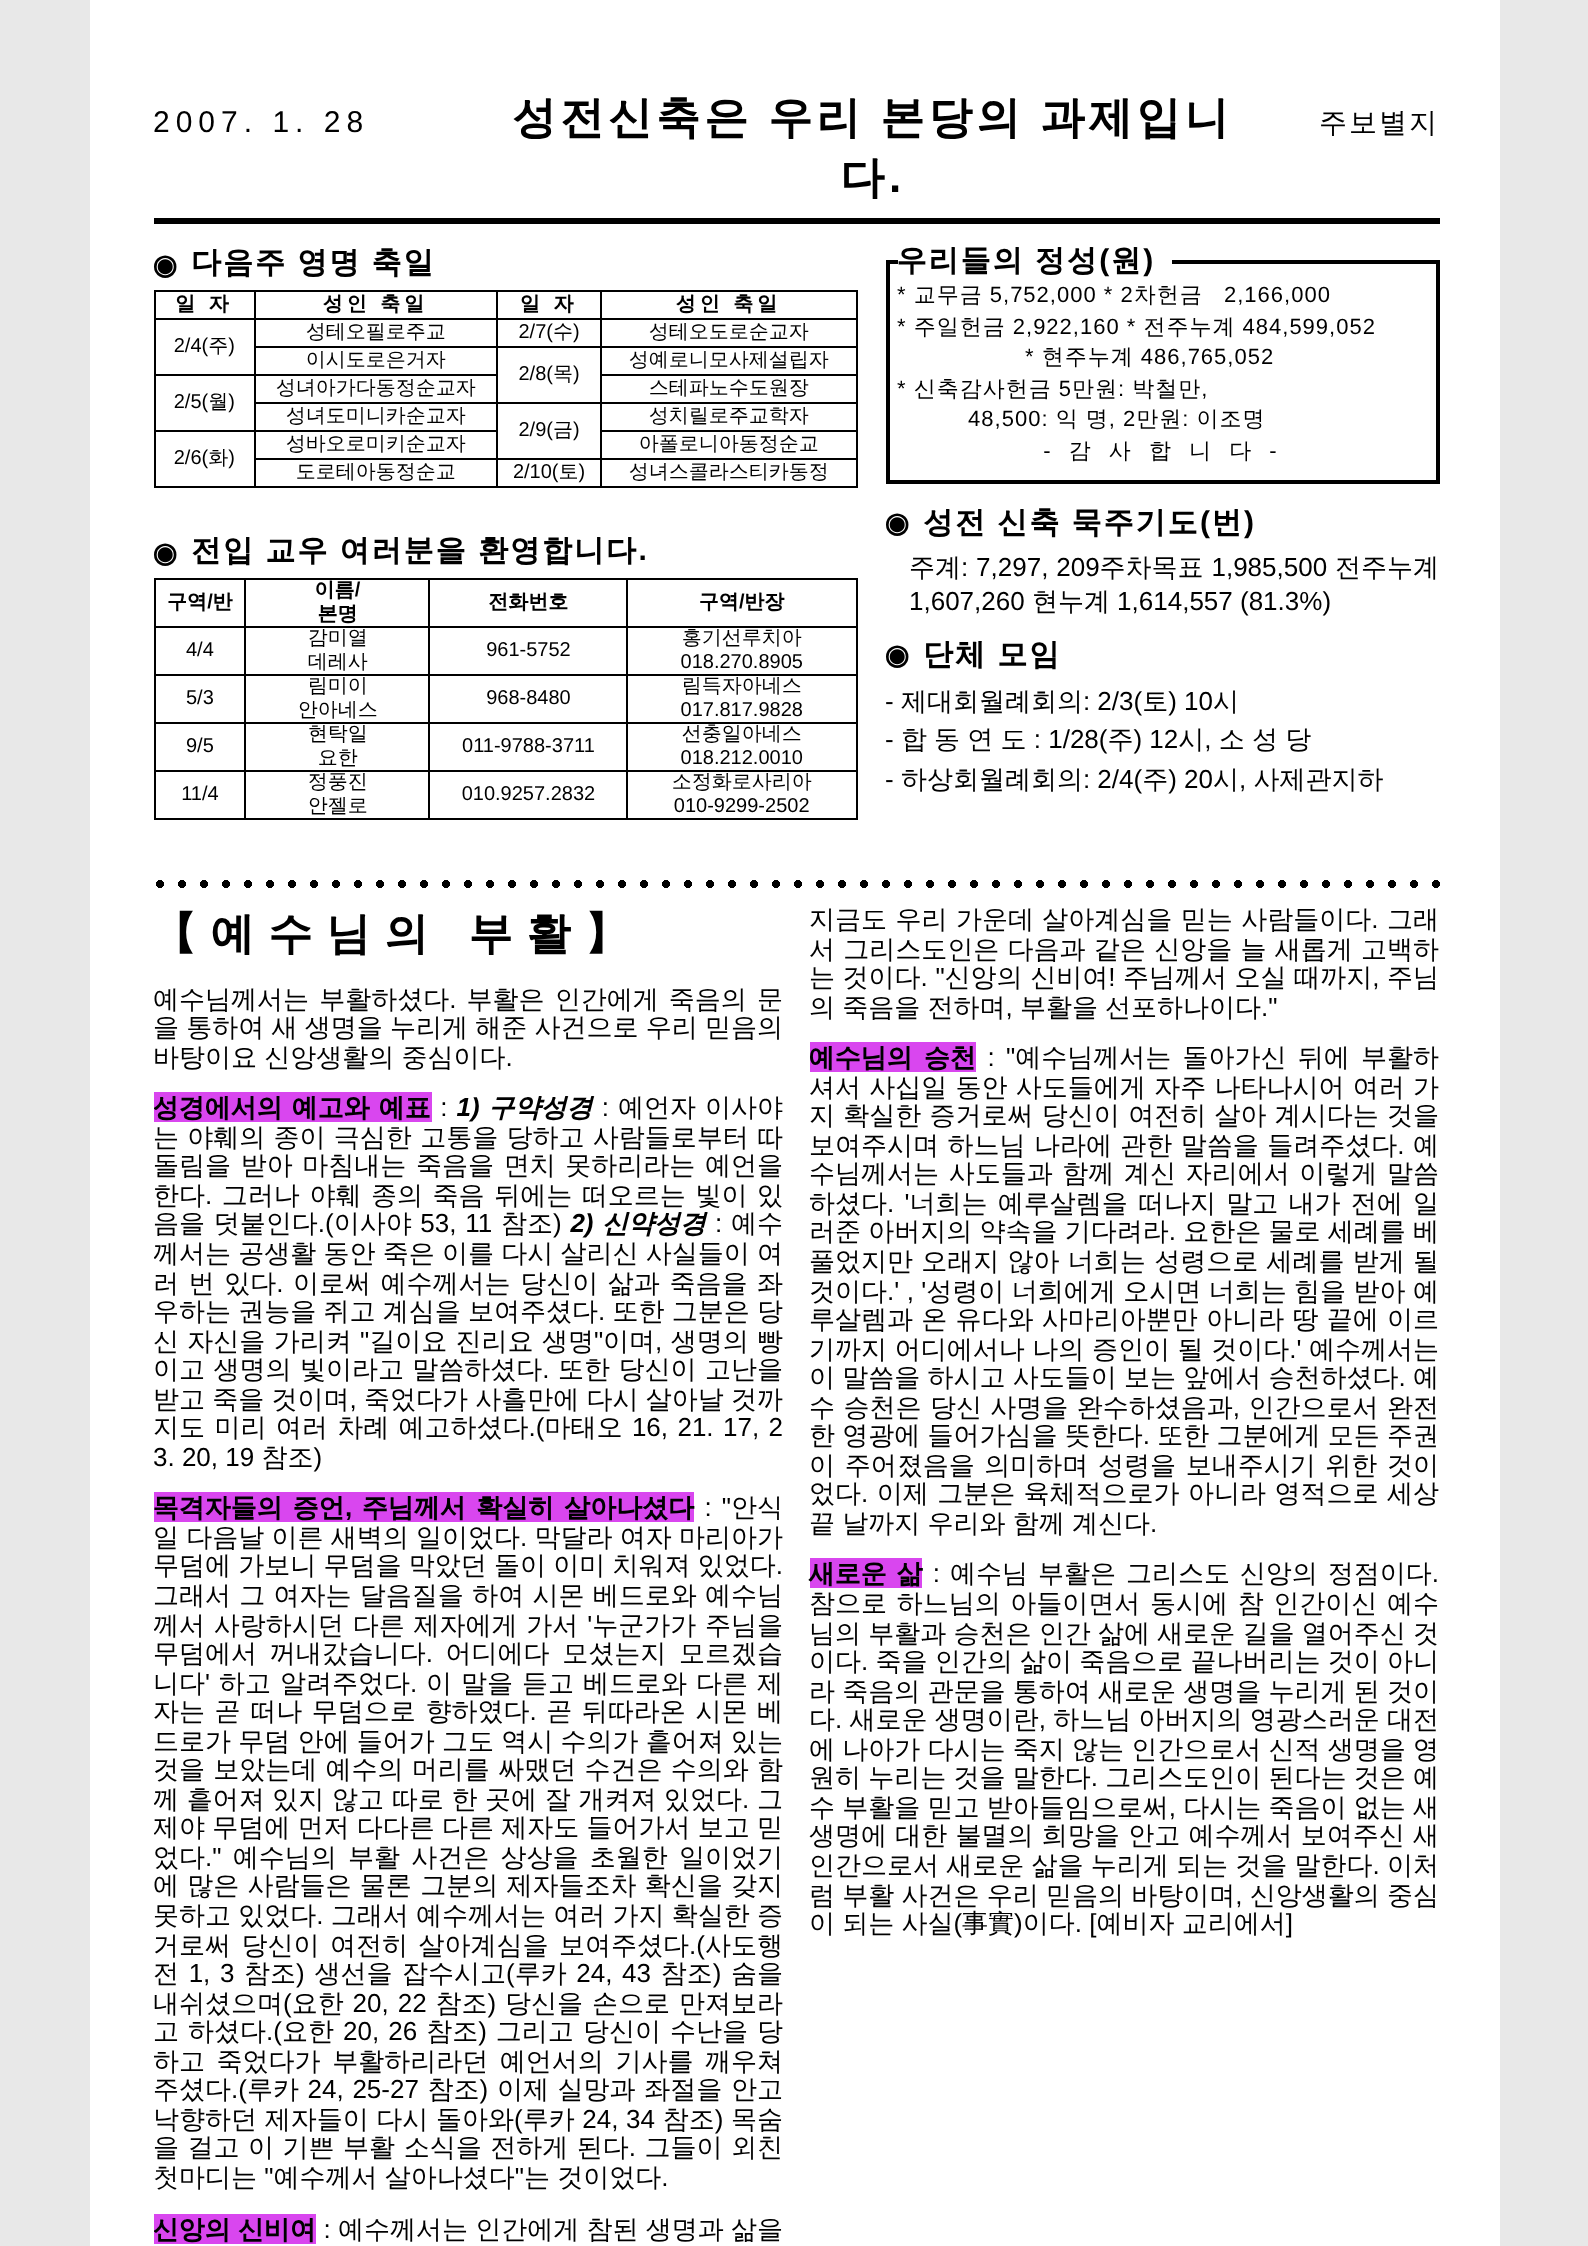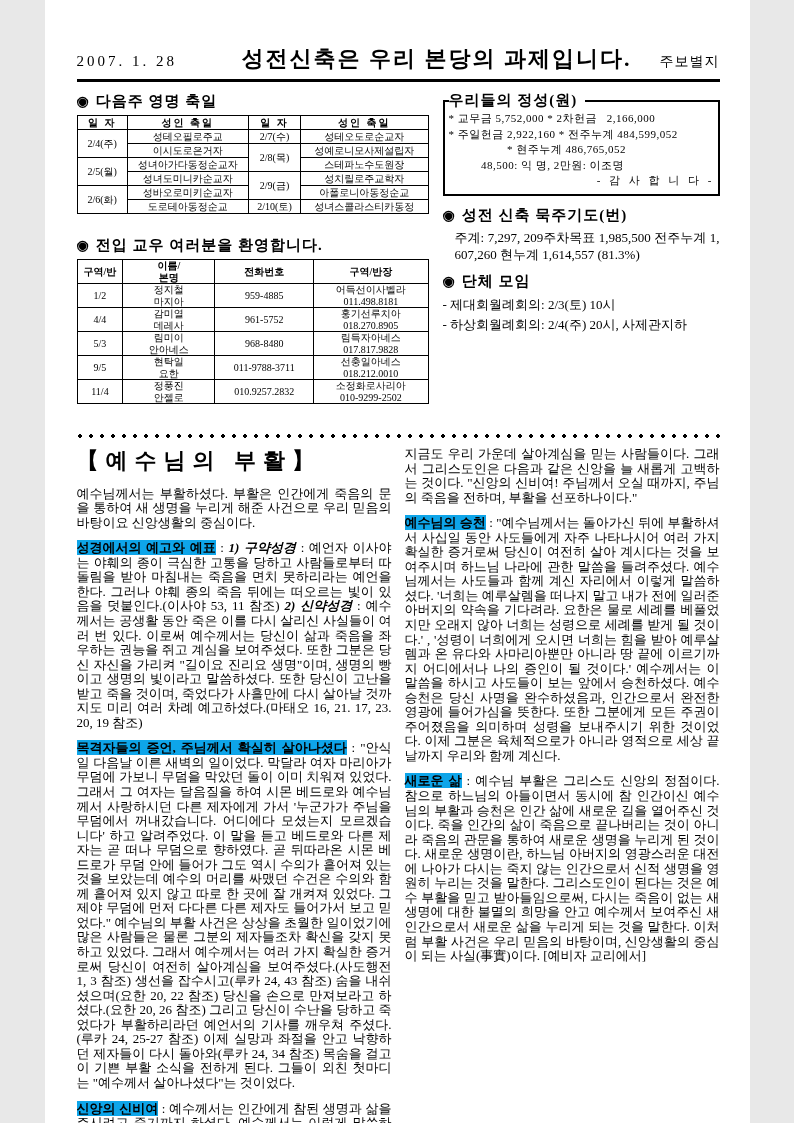--- a/index.html
+++ b/index.html
@@ -1,19 +1,19 @@
 <!DOCTYPE html>
 <html><head>
 <meta charset="utf-8">
 <style>
   html,body { margin:0; padding:0; background:#e8e8e8; }
   .page {
     width:705px; height:1123px; margin:0 auto; background:#ffffff; color:#000;
     box-sizing:border-box; padding:44px 30px 0 32px; overflow:hidden;
-    font-family:Liberation Serif, serif;
+    font-family:Liberation Sans, sans-serif;
   }
   
   .hdr { display:flex; align-items:baseline; }
   .hdr-date { width:165px; font-size:15px; letter-spacing:3px; }
   .hdr-title { flex:1; text-align:center; font-weight:bold; font-size:22px; letter-spacing:2px; }
   .hdr-tag { width:88px; text-align:right; font-size:14px; letter-spacing:1px; }
   .hdr-rule { border-top:3px solid #000; margin:5px 0 9px 0; }
 
   
   .top { display:flex; gap:14px; min-height:258px; }
@@ -35,36 +35,36 @@
   table.welcome th { font-weight:bold; height:18px; }
   table.welcome td { height:22px; }
   table.welcome .c-zone { width:45px; } table.welcome .c-name { width:90px; }
   table.welcome .c-phone { width:97px; } table.welcome .c-leader { width:112px; }
   .cell-2line div { line-height:1.15; }
 
   
   fieldset.off-box { border:2px solid #000; margin:0 0 10px 0; padding:1px 3px 5px 4px; }
   fieldset.off-box legend { font-weight:bold; font-size:15px; letter-spacing:1px; padding:0 8px 0 0;margin-top:26px; }
   .off-line { font-size:11px; line-height:1.42; white-space:pre; letter-spacing:0.5px; }
-  .off-line.center { text-align:right; white-space:normal; letter-spacing:3px; }
+  .off-line.center { text-align:center; white-space:normal; letter-spacing:3px; }
 
   .rosary-body { font-size:13px; line-height:1.32; margin:0 0 9px 12px; text-align:justify; word-break:break-all; }
   .meet-line { font-size:13px; line-height:1.5; white-space:pre; }
 
   
   .dots { height:6px; margin:7px 0 8px 0;
     background-image:radial-gradient(circle 2px at 3px 3px, #000 97%, transparent 100%);
     background-size:11px 6px; background-repeat:repeat-x; }
 
   
   .article { height:724px; column-count:2; column-gap:13px; column-fill:auto;
     font-size:13px; line-height:1.12; text-align:justify; word-break:break-all; overflow:hidden; }
   .art-title { font-size:22px; font-weight:bold; letter-spacing:7px; margin:2px 0 13px 0; }
   .article p { margin:0 0 11px 0; }
-  .hl { background:#0ea5e9; font-weight:bold; }
+  .hl { background:#d946ef; font-weight:bold; }
   .em { font-weight:bold; font-style:italic; }
 </style>
 </head>
 <body>
 
 <div class="page">
 
   <header class="hdr">
     <span class="hdr-date">2007. 1. 28</span>
     <span class="hdr-title">성전신축은 우리 본당의 과제입니다.</span>
@@ -147,32 +147,20 @@
             <th class="cell-2line">
               <div>이름/</div>
               <div>본명</div>
             </th>
             <th>전화번호</th>
             <th>구역/반장</th>
           </tr>
         </thead>
         <tbody>
           <tr>
-            <td>1/2</td>
-            <td class="cell-2line">
-              <div>정지철</div>
-              <div>마지아</div>
-            </td>
-            <td>959-4885</td>
-            <td class="cell-2line">
-              <div>어득선이사벨라</div>
-              <div>011.498.8181</div>
-            </td>
-          </tr>
-          <tr>
             <td>4/4</td>
             <td class="cell-2line">
               <div>감미열</div>
               <div>데레사</div>
             </td>
             <td>961-5752</td>
             <td class="cell-2line">
               <div>홍기선루치아</div>
               <div>018.270.8905</div>
             </td>
@@ -217,35 +205,37 @@
       </table>
     </div>
 
     <div class="top-right">
 
       <fieldset class="off-box">
         <legend>우리들의 정성(원)</legend>
         <div class="off-line">* 교무금 5,752,000 * 2차헌금   2,166,000</div>
         <div class="off-line">* 주일헌금 2,922,160 * 전주누계 484,599,052</div>
         <div class="off-line">                  * 현주누계 486,765,052</div>
+        <div class="off-line">* 신축감사헌금 5만원: 박철만,</div>
         <div class="off-line">          48,500: 익 명, 2만원: 이조명</div>
         <div class="off-line center">- 감 사 합 니 다 -</div>
       </fieldset>
 
       <h2 class="sec-h">
         <span class="bullet">◉</span>
         <span>성전 신축 묵주기도(번)</span>
       </h2>
       <p class="rosary-body">주계: 7,297, 209주차목표 1,985,500 전주누계 1,607,260 현누계 1,614,557 (81.3%)</p>
 
       <h2 class="sec-h">
         <span class="bullet">◉</span>
         <span>단체 모임</span>
       </h2>
       <div class="meet-line">- 제대회월례회의: 2/3(토) 10시</div>
+      <div class="meet-line">- 합 동 연 도 : 1/28(주) 12시, 소 성 당</div>
       <div class="meet-line">- 하상회월례회의: 2/4(주) 20시, 사제관지하</div>
     </div>
   </div>
 
   <div class="dots"></div>
 
   <div class="article">
     <h1 class="art-title">【예수님의 부활】</h1>
     <p>예수님께서는 부활하셨다. 부활은 인간에게 죽음의 문을 통하여 새 생명을 누리게 해준 사건으로 우리 믿음의 바탕이요 신앙생활의 중심이다.</p>
     <p><span class="hl">성경에서의 예고와 예표</span><span> : </span><span class="em">1) 구약성경</span><span> : 예언자 이사야는 야훼의 종이 극심한 고통을 당하고 사람들로부터 따돌림을 받아 마침내는 죽음을 면치 못하리라는 예언을 한다. 그러나 야훼 종의 죽음 뒤에는 떠오르는 빛이 있음을 덧붙인다.(이사야 53, 11 참조) </span><span class="em">2) 신약성경</span><span> : 예수께서는 공생활 동안 죽은 이를 다시 살리신 사실들이 여러 번 있다. 이로써 예수께서는 당신이 삶과 죽음을 좌우하는 권능을 쥐고 계심을 보여주셨다. 또한 그분은 당신 자신을 가리켜 "길이요 진리요 생명"이며, 생명의 빵이고 생명의 빛이라고 말씀하셨다. 또한 당신이 고난을 받고 죽을 것이며, 죽었다가 사흘만에 다시 살아날 것까지도 미리 여러 차례 예고하셨다.(마태오 16, 21. 17, 23. 20, 19 참조)</span></p>

